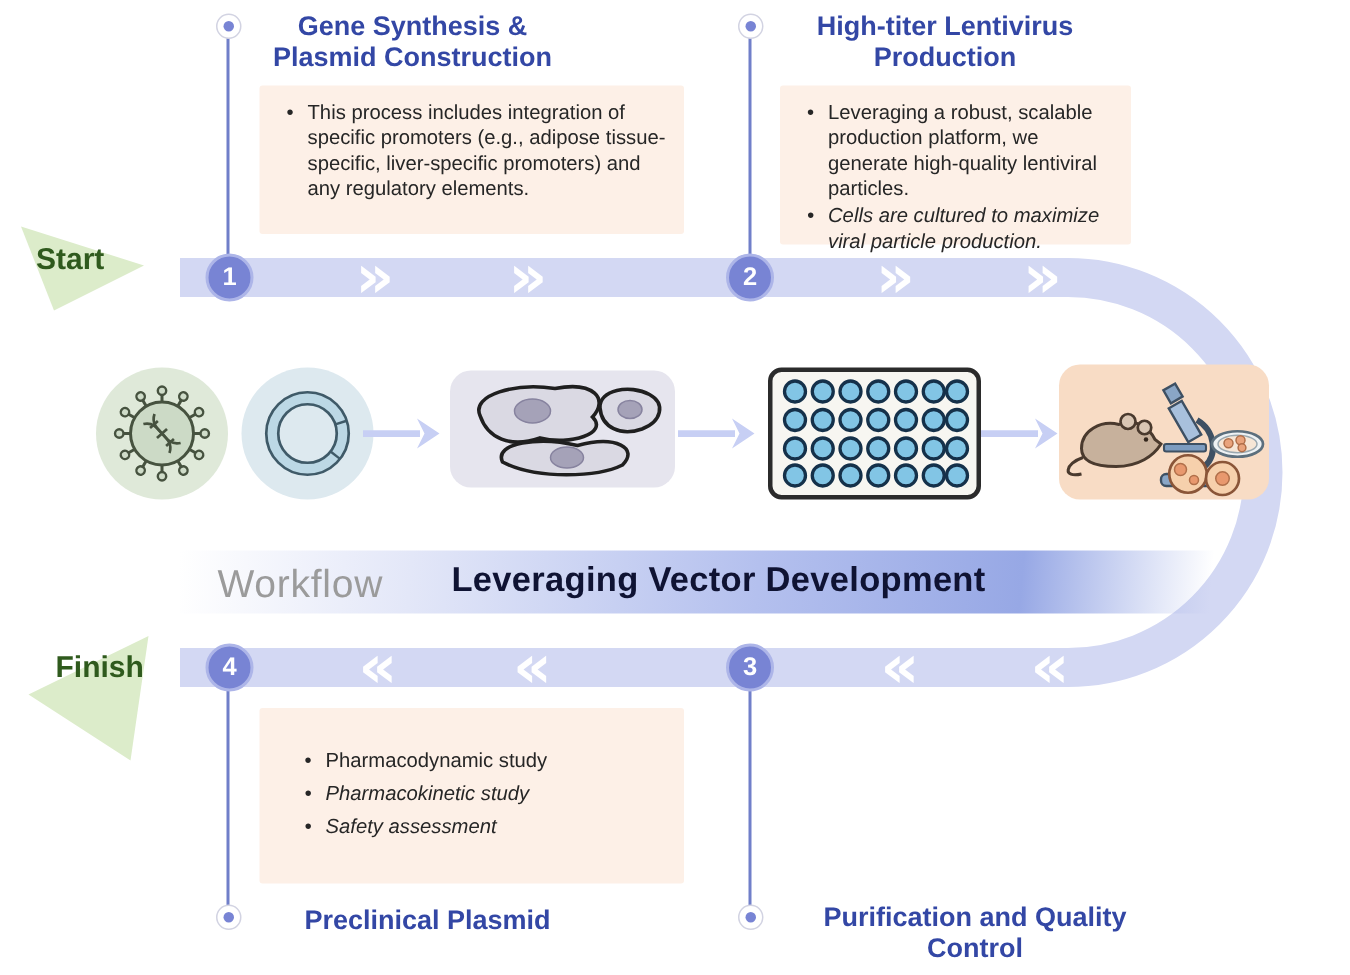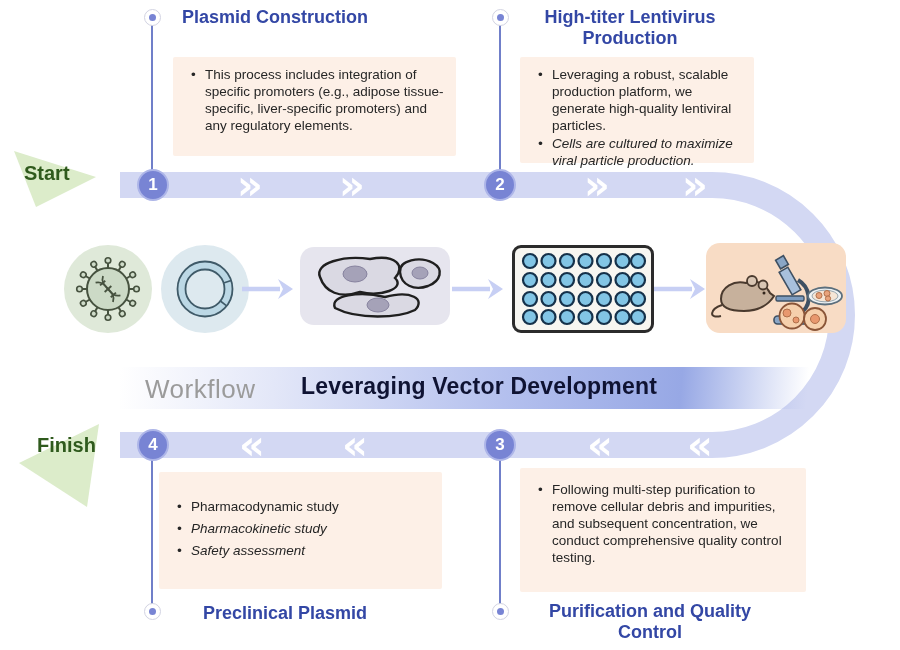--- a/index.html
+++ b/index.html
@@ -105,50 +105,46 @@
   <div class="abs chevron" style="left:333px;top:430px">«</div>
   <div class="abs chevron" style="left:578px;top:430px">«</div>
   <div class="abs chevron" style="left:678px;top:430px">«</div>
 
   <div class="abs step-circle" style="left:137px;top:169px">1</div>
   <div class="abs step-circle" style="left:484px;top:169px">2</div>
   <div class="abs step-circle" style="left:484px;top:429px">3</div>
   <div class="abs step-circle" style="left:137px;top:429px">4</div>
 
   <div class="abs step-title" style="left:150px;top:7px;width:250px">
+    <div>Gene Synthesis &amp;</div>
     <div>Plasmid Construction</div>
   </div>
   <div class="abs step-title" style="left:505px;top:7px;width:250px">
     <div>High-titer Lentivirus</div>
     <div>Production</div>
   </div>
 
   <div class="abs note" style="left:173px;top:57px;width:283px;height:99px;padding:9px 6px">
     <ul>
       <li>This process includes integration of specific promoters (e.g., adipose tissue-specific, liver-specific promoters) and any regulatory elements.</li>
     </ul>
   </div>
   <div class="abs note" style="left:520px;top:57px;width:234px;height:106px;padding:9px 6px">
     <ul>
       <li>Leveraging a robust, scalable production platform, we generate high-quality lentiviral particles.</li>
       <li>Cells are cultured to maximize viral particle production.</li>
     </ul>
   </div>
 
-  <div class="abs note" style="left:520px;top:468px;width:286px;height:124px;padding:13px 6px">
-    <ul>
-      <li>Following multi-step purification to remove cellular debris and impurities, and subsequent concentration, we conduct comprehensive quality control testing.</li>
-    </ul>
-  </div>
   <div class="abs step-title" style="left:525px;top:601px;width:250px">
     <div>Purification and Quality</div>
     <div>Control</div>
   </div>
 
-  <div class="abs note loose" style="left:159px;top:472px;width:283px;height:117px;padding:26px 6px 9px 6px">
+  <div class="abs note loose" style="left:173px;top:472px;width:283px;height:117px;padding:26px 6px 9px 18px">
     <ul>
       <li>Pharmacodynamic study</li>
       <li>Pharmacokinetic study</li>
       <li>Safety assessment</li>
     </ul>
   </div>
   <div class="abs step-title" style="left:160px;top:603px;width:250px">
     <div>Preclinical Plasmid</div>
   </div>
 

